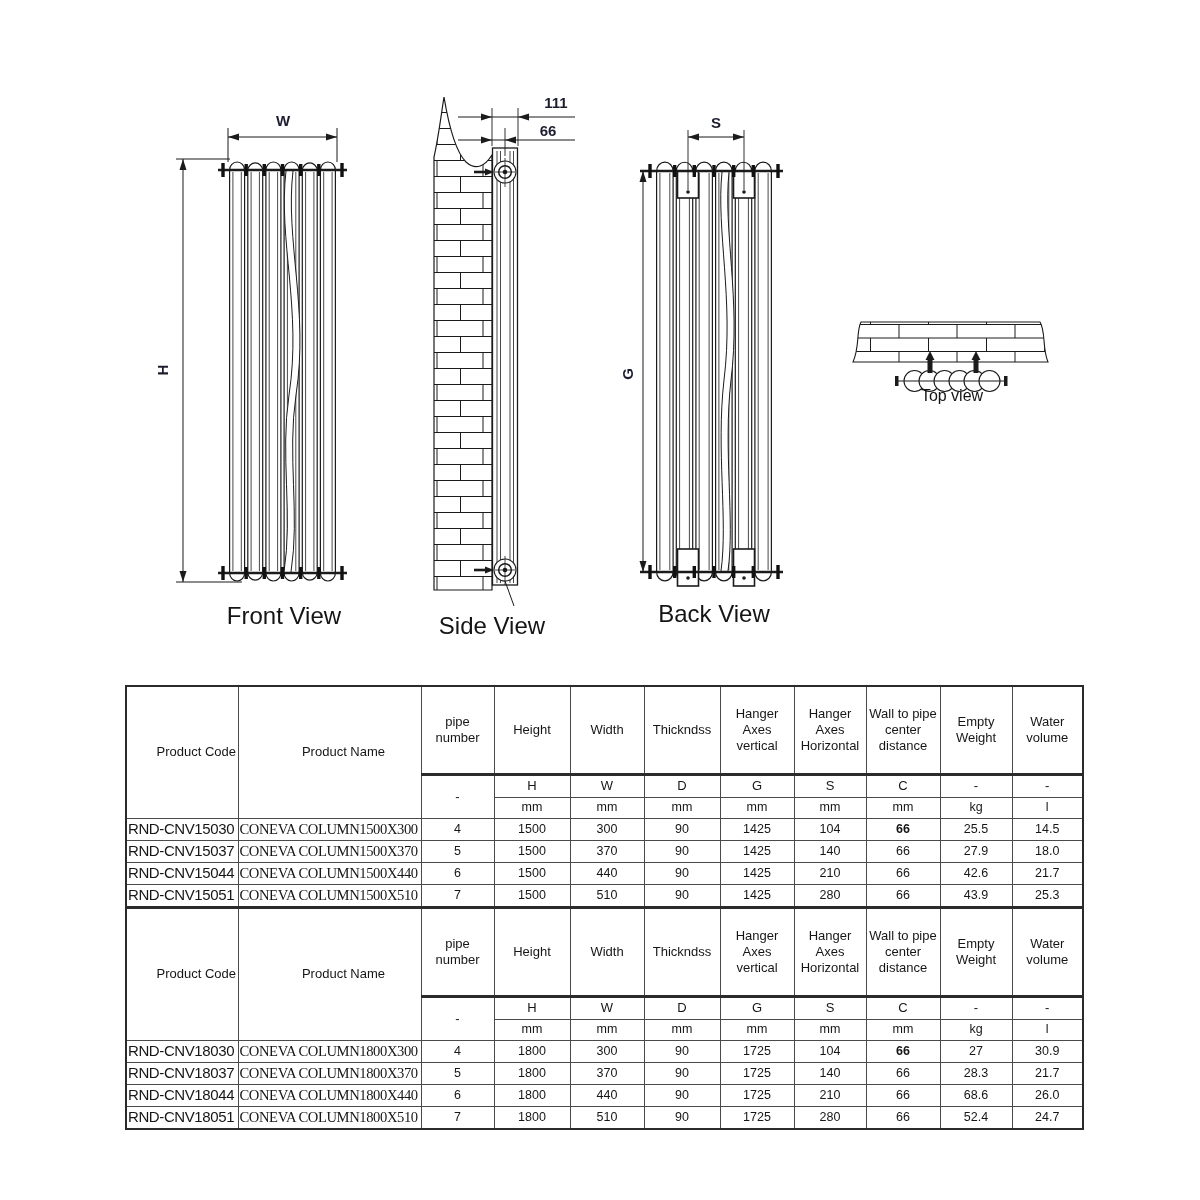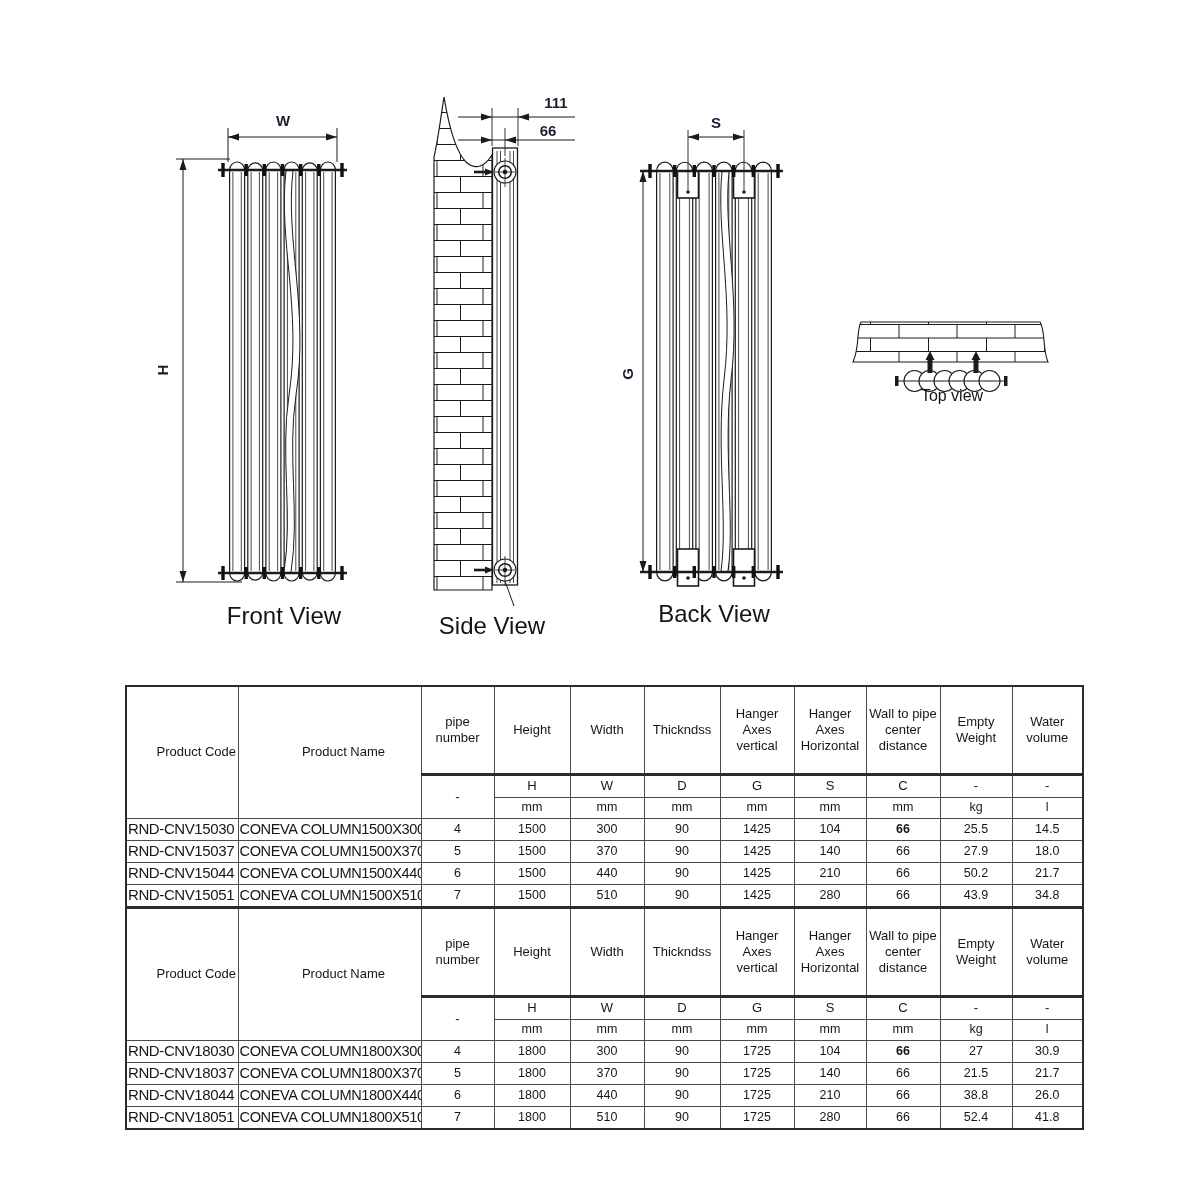--- a/index.html
+++ b/index.html
@@ -15,21 +15,21 @@
       table-layout:fixed;background:#fff;border:2px solid #2b2b2b;}
   .spec-table th,.spec-table td{border:1px solid #4a4a4a;text-align:center;vertical-align:middle;
       padding:0;font-weight:normal;color:#161616;overflow:hidden;line-height:1.25;}
   .spec-table thead tr.main-row th{height:86px;font-size:13px;}
   .spec-table thead th.hm{font-size:14.5px;padding-left:28px;}
   .spec-table thead th.thick-bottom{border-bottom:3px solid #2b2b2b;}
   .spec-table thead tr.sym-row td{height:21px;font-size:13px;}
   .spec-table thead tr.unit-row td{height:20px;font-size:12.5px;}
   .spec-table tbody tr td{height:21px;font-size:12.5px;}
   .spec-table td.code{text-align:left;font-size:15px;letter-spacing:-0.4px;white-space:nowrap;padding-left:1px;margin-top:7px;}
-  .spec-table td.name{text-align:left;font-size:14.6px;letter-spacing:-0.4px;white-space:nowrap;padding-left:1px;}
+  .spec-table td.name{text-align:left;font-size:14.6px;letter-spacing:-0.4px;white-space:nowrap;padding-left:1px;font-family:Liberation Serif, serif;}
   .spec-table tbody tr:first-child td:nth-child(9){font-weight:bold;}
   #table-1500{top:685px;}
   #table-1800{top:907px;}
 </style>
 </head>
 <body>
 
 <div class="canvas">
 
 <svg class="drawing" width="1200" height="680" viewBox="0 0 1200 680">
@@ -235,35 +235,35 @@
         <tr>
           <td class="code">RND-CNV15044</td>
           <td class="name">CONEVA COLUMN1500X440</td>
           <td class="num">6</td>
           <td class="num">1500</td>
           <td class="num">440</td>
           <td class="num">90</td>
           <td class="num">1425</td>
           <td class="num">210</td>
           <td class="num">66</td>
-          <td class="num">50.2</td>
+          <td class="num">42.6</td>
           <td class="num">21.7</td>
         </tr>
         <tr>
           <td class="code">RND-CNV15051</td>
           <td class="name">CONEVA COLUMN1500X510</td>
           <td class="num">7</td>
           <td class="num">1500</td>
           <td class="num">510</td>
           <td class="num">90</td>
           <td class="num">1425</td>
           <td class="num">280</td>
           <td class="num">66</td>
           <td class="num">43.9</td>
-          <td class="num">34.8</td>
+          <td class="num">25.3</td>
         </tr>
       </tbody>
 </table>
 
 <table class="spec-table" id="table-1800">
   <colgroup>
     <col style="width:112px">
         <col style="width:183px">
         <col style="width:73px">
         <col style="width:76px">
@@ -328,45 +328,45 @@
         <tr>
           <td class="code">RND-CNV18037</td>
           <td class="name">CONEVA COLUMN1800X370</td>
           <td class="num">5</td>
           <td class="num">1800</td>
           <td class="num">370</td>
           <td class="num">90</td>
           <td class="num">1725</td>
           <td class="num">140</td>
           <td class="num">66</td>
-          <td class="num">21.5</td>
+          <td class="num">28.3</td>
           <td class="num">21.7</td>
         </tr>
         <tr>
           <td class="code">RND-CNV18044</td>
           <td class="name">CONEVA COLUMN1800X440</td>
           <td class="num">6</td>
           <td class="num">1800</td>
           <td class="num">440</td>
           <td class="num">90</td>
           <td class="num">1725</td>
           <td class="num">210</td>
           <td class="num">66</td>
-          <td class="num">38.8</td>
+          <td class="num">68.6</td>
           <td class="num">26.0</td>
         </tr>
         <tr>
           <td class="code">RND-CNV18051</td>
           <td class="name">CONEVA COLUMN1800X510</td>
           <td class="num">7</td>
           <td class="num">1800</td>
           <td class="num">510</td>
           <td class="num">90</td>
           <td class="num">1725</td>
           <td class="num">280</td>
           <td class="num">66</td>
           <td class="num">52.4</td>
-          <td class="num">41.8</td>
+          <td class="num">24.7</td>
         </tr>
       </tbody>
 </table>
 
 </div>
 
 </body></html>

